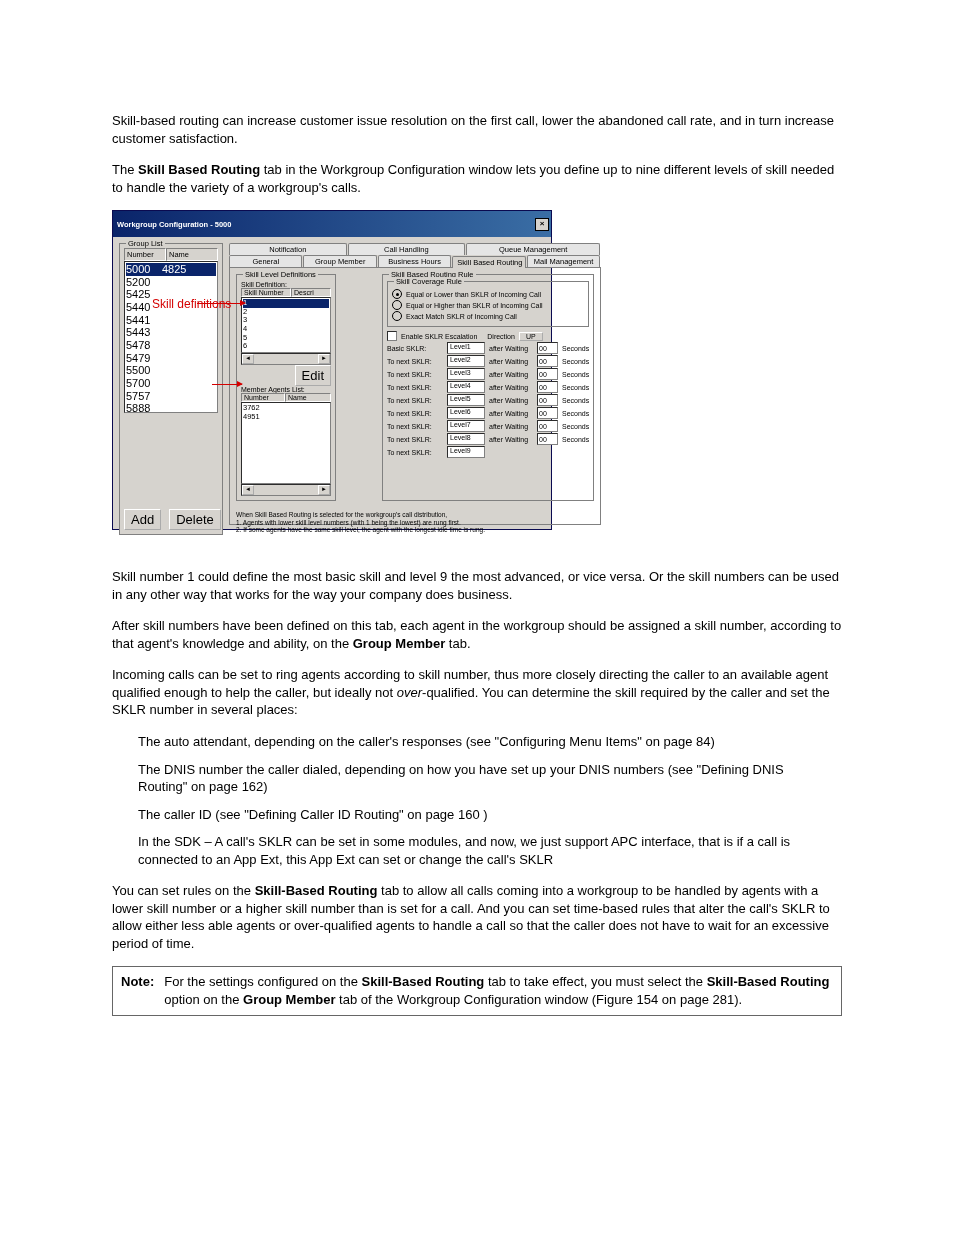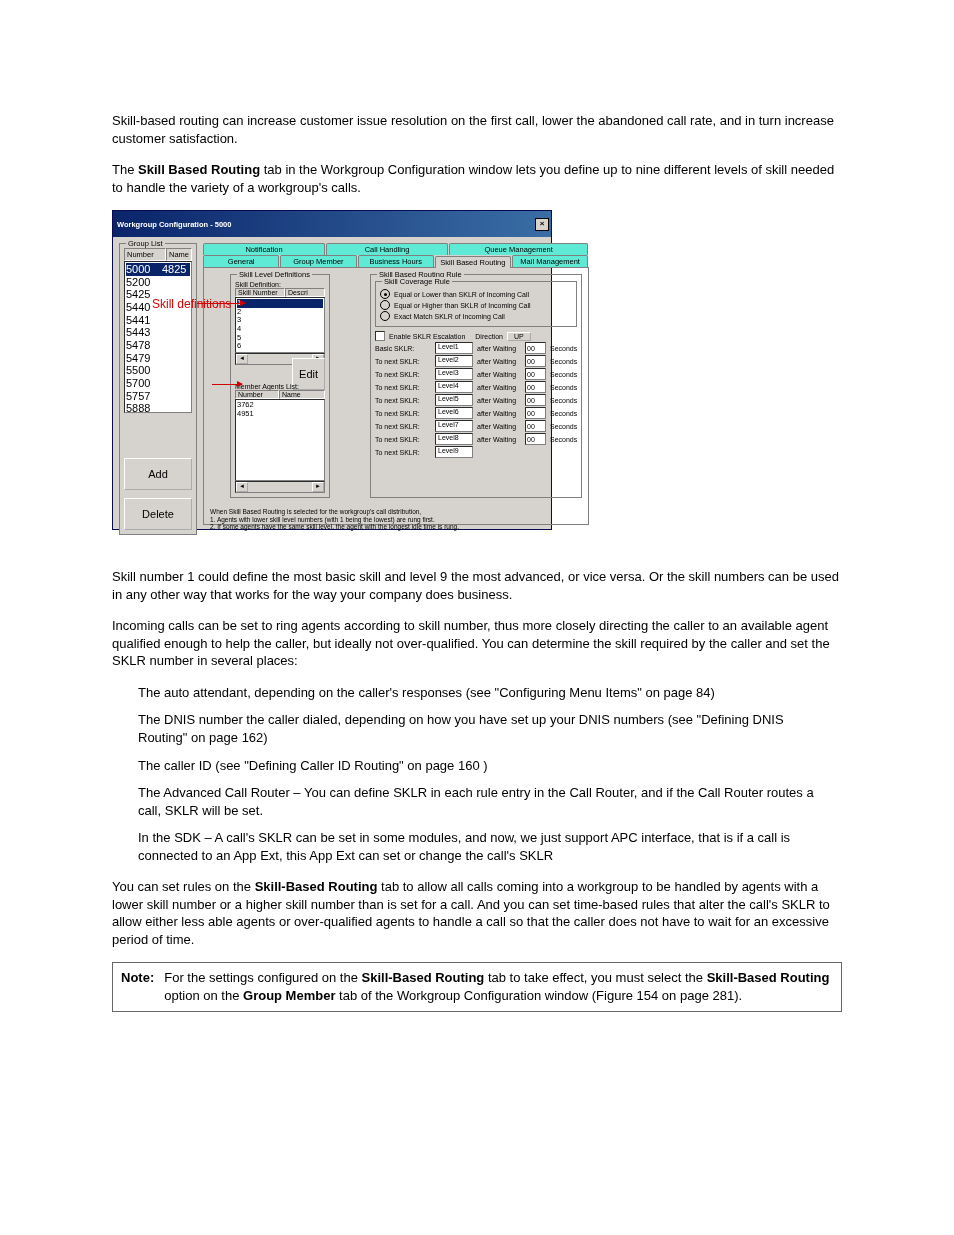--- a/index.html
+++ b/index.html
@@ -13,21 +13,21 @@
     width: 954px;
     min-height: 1235px;
     box-sizing: border-box;
     padding: 112px 112px 40px 112px;
   }
   .para {
     margin: 0 0 14px 0;
     line-height: 1.35;
   }
   .bold { font-weight: bold; }
-  .emph { }
+  .emph { font-style: italic; }
   .bullets { margin: 6px 12px 14px 0; padding-left: 26px; }
   .bullets .bi { margin: 0 0 10px 0; line-height: 1.35; }
 
   
   .shot-wrap {
     position: relative;
     width: 438px;
     height: 318px;
     margin: 8px 0 40px 0;
   }
@@ -108,62 +108,61 @@
     padding: 1px;
   }
   .gl-row { display: flex; }
   .gl-row .c1 { width: 36px; }
   .gl-row.sel { background: #0a246a; color: #fff; }
   .gl-btns {
     margin-top: auto;
     display: flex;
     gap: 8px;
     padding-top: 4px;
-    flex-direction: column;
   }
   .btn {
     border: 1px outset #fff;
     background: #d6d3ce;
-    padding: 9px 6px;
-    font-size: 11px;
+    padding: 2px 6px;
+    font-size: 13px;
     text-align: center;
   }
 
   
   .right {
     flex: 1;
     position: relative;
   }
   .tabs-row {
     display: flex;
     font-size: 7.5px;
   }
   .tab {
     border: 1px solid #808080;
     border-bottom: none;
-    background: #5eead4;
+    background: #e5e5e5;
     padding: 1px 4px;
     margin-right: 1px;
     flex: 1;
     text-align: center;
     border-radius: 2px 2px 0 0;
     white-space: nowrap;
     overflow: hidden;
   }
   .tab.active { background: #d6d3ce; position: relative; top: 1px; z-index: 2; font-weight: normal; }
   .tab-panel {
     border: 1px solid #808080;
     height: 258px;
     padding: 6px;
     box-sizing: border-box;
     display: flex;
     gap: 6px;
     flex-direction: column;
   }
-  .pcols { display: flex; flex: 1; margin-left: 20px; }
+  .pcols { display: flex; gap: 6px; flex: 1; }
   .fset {
     border: 1px solid #808080;
     position: relative;
     padding: 6px 4px 4px 4px;
     box-sizing: border-box;
   }
   .fset .leg {
     position: absolute;
     top: -5px; left: 6px;
     background: #d6d3ce;
@@ -537,30 +536,32 @@
               <div>2. If some agents have the same skill level, the agent with the longest idle time is rung.</div>
             </div>
           </div>
         </div>
       </div>
     </div>
   </div>
 
   <p class="para">Skill number 1 could define the most basic skill and level 9 the most advanced, or vice versa. Or the skill numbers can be used in any other way that works for the way your company does business.</p>
 
+  <p class="para">
+    <span>After skill numbers have been defined on this tab, each agent in the workgroup should be assigned a skill number, according to that agent's knowledge and ability, on the </span><span class="bold">Group Member</span><span> tab.</span>
+  </p>
 
   <p class="para">
     <span>Incoming calls can be set to ring agents according to skill number, thus more closely directing the caller to an available agent qualified enough to help the caller, but ideally not </span><span class="emph">over</span><span>-qualified. You can determine the skill required by the caller and set the SKLR number in several places:</span>
   </p>
 
   <div class="bullets">
     <div class="bi">The auto attendant, depending on the caller's responses (see "Configuring Menu Items" on page 84)</div>
     <div class="bi">The DNIS number the caller dialed, depending on how you have set up your DNIS numbers (see "Defining DNIS Routing" on page 162)</div>
     <div class="bi">The caller ID (see "Defining Caller ID Routing" on page 160 )</div>
-    <div class="bi">The Advanced Call Router – You can define SKLR in each rule entry in the Call Router, and if the Call Router routes a call, SKLR will be set.</div>
     <div class="bi">In the SDK – A call's SKLR can be set in some modules, and now, we just support APC interface, that is if a call is connected to an App Ext, this App Ext can set or change the call's SKLR</div>
   </div>
 
   <p class="para">
     <span>You can set rules on the </span><span class="bold">Skill-Based Routing</span><span> tab to allow all calls coming into a workgroup to be handled by agents with a lower skill number or a higher skill number than is set for a call. And you can set time-based rules that alter the call's SKLR to allow either less able agents or over-qualified agents to handle a call so that the caller does not have to wait for an excessive period of time.</span>
   </p>
 
   <div class="note">
     <div class="nlabel">Note:</div>
     <div class="ntext">

